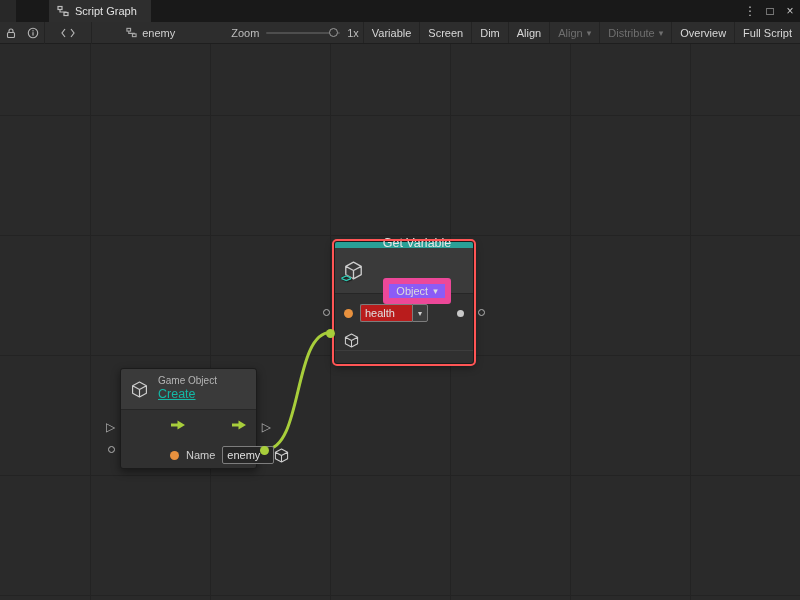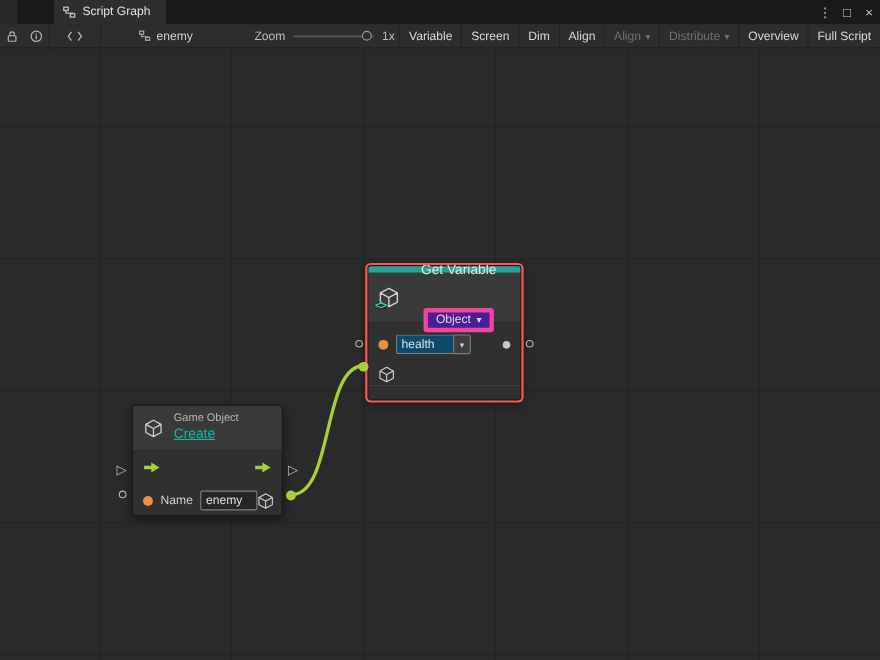--- a/index.html
+++ b/index.html
@@ -53,37 +53,37 @@
   .dot-green { width:9px; height:9px; border-radius:50%; background:#a8ce3b; }
   .dot-orange { width:9px; height:9px; border-radius:50%; background:#e8913e; flex:none; }
   .tri-port { font-size:12px; color:#b2b2b2; line-height:12px; }
 
   
   #node-create { left:120px; top:324px; width:137px; height:101px; }
   #node-create .hdr { display:flex; align-items:center; gap:10px; padding:5px 10px; height:41px; background:#3a3a3a; border-bottom:1px solid #262626; border-radius:3px 3px 0 0; }
   .hdr-lines { display:flex; flex-direction:column; line-height:1.25; }
   .hdr-cat { font-size:10px; color:#b5b5b5; }
   .hdr-title { font-size:12.5px; color:#14b8a6;text-decoration:underline; }
-  #node-create .row { display:flex; align-items:center; padding:0 9px; height:30px; }
+  #node-create .row { display:flex; align-items:center; padding:0 9px; height:30px;margin-left:40px; }
   #node-create .row.flow { justify-content:space-between; }
   .name-label { margin-left:7px; font-size:11px; color:#cfcfcf; }
   .name-input { margin-left:7px; width:52px; height:18px; background:#262626; border:1px solid #7d7d7d; border-radius:2px; color:#e0e0e0; font-size:11px; font-family:"Liberation Sans",sans-serif; padding:0 4px; }
   .row .cube-right { margin-left:auto; }
 
   
   #node-getvar { left:334px; top:197px; width:140px; height:123px; outline:2px solid #ff5555; }
   .teal-strip { height:6px; background:#2aa097; border-radius:2px 2px 0 0; }
   #node-getvar .hdr { display:flex; align-items:center; gap:7px; padding:5px 9px 6px; height:46px; background:#3a3a3a; border-bottom:1px solid #262626; }
   .gv-col { flex:1; display:flex; flex-direction:column; align-items:center;gap:25px; }
   .gv-title { font-size:12.5px; color:#e5e5e5; }
-  .obj-btn { margin-top:3px; display:flex; align-items:center; gap:5px; background:#4c1d95; border:4px solid #ec4899; border-radius:3px; padding:1px 7px; font-size:11px; color:#dcdcdc; }
+  .obj-btn { margin-top:3px; display:flex; align-items:center; gap:5px; background:#8b5cf6; border:6px solid #ec4899; border-radius:3px; padding:1px 7px; font-size:11px; color:#dcdcdc; }
   .obj-btn .caret { font-size:9px; }
   .gv-row1 { display:flex; align-items:center; padding:0 9px; height:30px; margin-top:4px; }
   .field { display:flex; margin-left:7px; }
-  .field-text { width:52px; height:18px; line-height:16px; background:#0c4a6e; border:1px solid #7d7d7d; border-right:none; border-radius:2px 0 0 2px; color:#e0e0e0; font-size:11px; padding:0 4px; overflow:hidden; }
+  .field-text { width:52px; height:18px; line-height:16px; background:#b91c1c; border:1px solid #7d7d7d; border-right:none; border-radius:2px 0 0 2px; color:#e0e0e0; font-size:11px; padding:0 4px; overflow:hidden; }
   .field-drop { width:16px; height:18px; background:#3d3d3d; border:1px solid #7d7d7d; border-radius:0 2px 2px 0; display:flex; align-items:center; justify-content:center; font-size:8px; color:#cfcfcf; }
   .dot-out { margin-left:auto; width:7px; height:7px; border-radius:50%; background:#c9c9c9; }
   .gv-row2 { display:flex; align-items:center; padding:0 9px; height:24px; }
   .gv-footer { position:absolute; left:0; right:0; bottom:0; height:13px; border-top:1px solid #3d3d3d; }
 
   
   .code-glyph { position:absolute; left:-3px; bottom:-4px; font-size:10px; font-weight:bold; color:#2fd0b8; text-shadow:0 0 2px #1a1a1a, 1px 1px 0 #222; letter-spacing:-1px; }
 
   svg { display:block; }
 </style>

